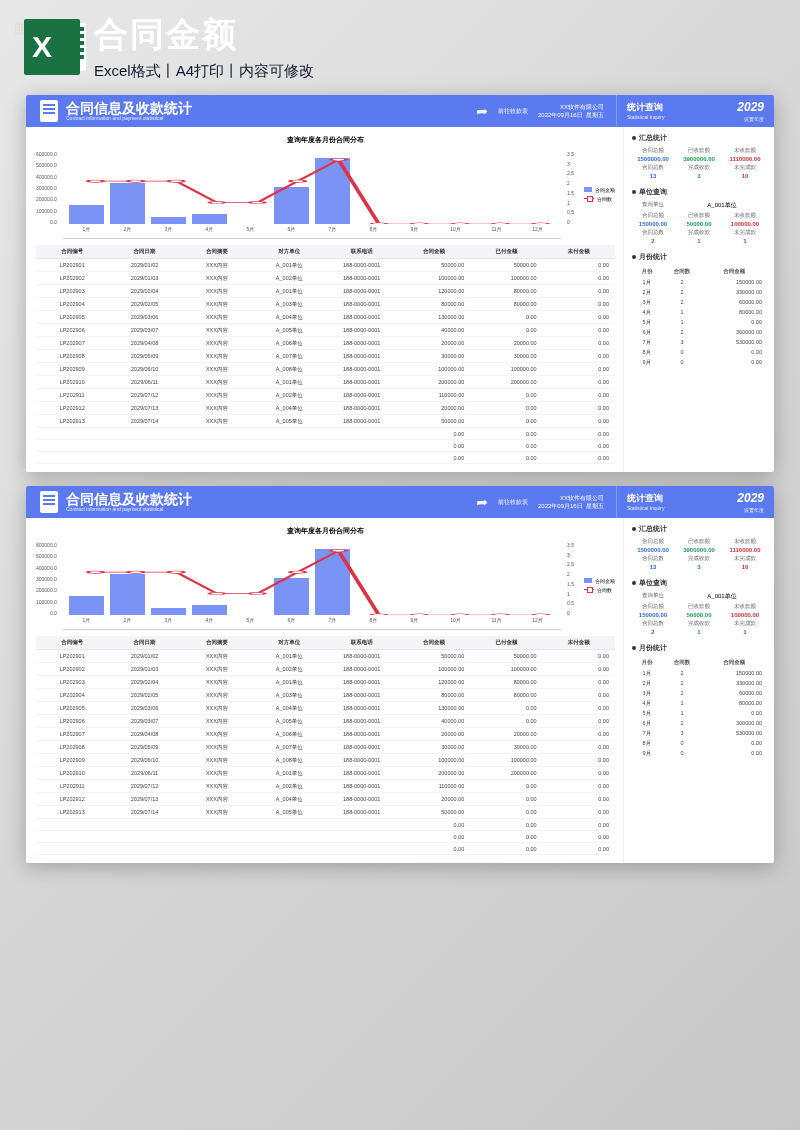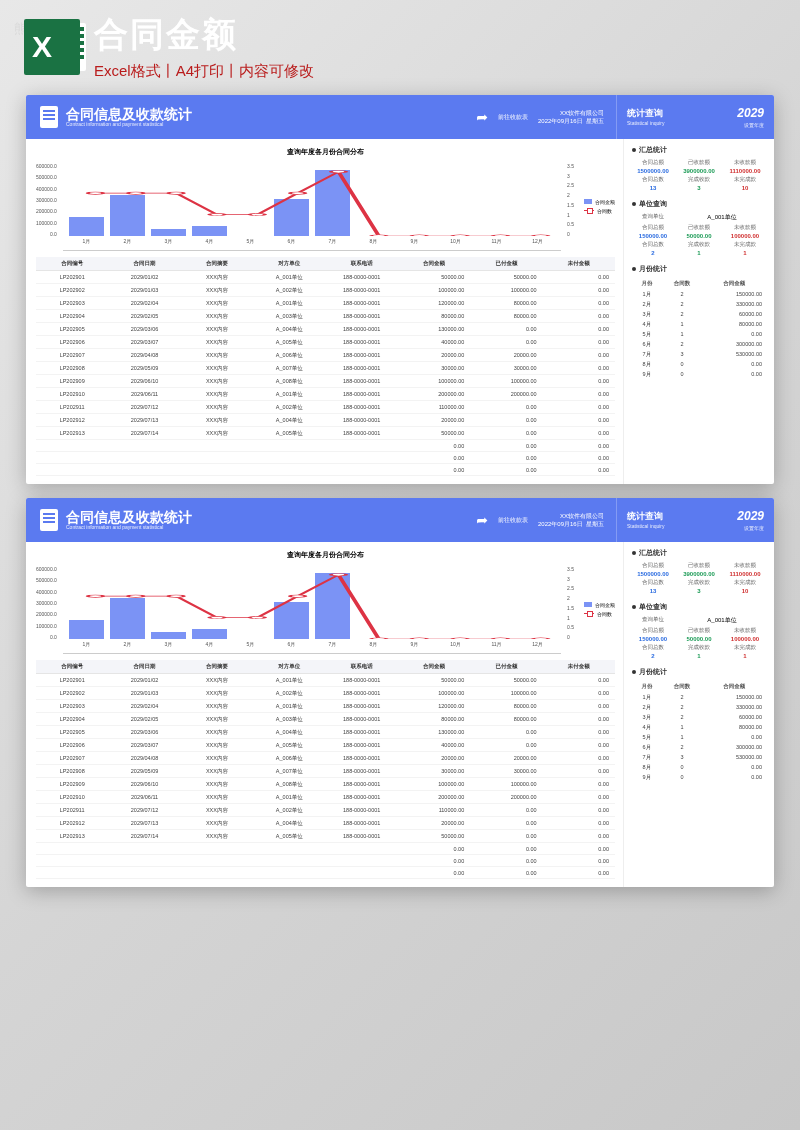--- a/index.html
+++ b/index.html
@@ -45,37 +45,37 @@
   .excel-icon .bars div { height: 4px; background: #1a7243; }
   .excel-icon .x {
     position: absolute; left: 8px; top: 50%; transform: translateY(-50%);
     color: #fff; font-size: 30px; font-weight: bold; font-family: Arial;
   }
   .banner-text { flex: 1; }
   .banner-title {
     color: #fff; font-size: 34px; font-weight: bold; letter-spacing: 2px;
   }
   .banner-sub {
-    color: #b91c1c; font-size: 15px; margin-top: 4px; font-weight: 500;
+    color: #0f172a; font-size: 15px; margin-top: 4px; font-weight: 500;
   }
   .pages {
     padding: 6px 26px 20px 26px;
     display: flex; flex-direction: column; gap: 14px;
   }
   .sheet {
     background: #fff;
     box-shadow: 0 4px 20px rgba(0,0,0,0.25);
     border-radius: 2px;
     overflow: hidden;
   }
   .sheet-header {
     display: flex;
     background: #5b7af0;
     color: #fff;
-    height: 44px;
+    height: 32px;
   }
   .sh-left {
     display: flex; align-items: center; gap: 8px;
     padding: 0 14px; flex: 0 0 auto;
   }
   .doc-icon {
     width: 18px; height: 22px; background: #fff; border-radius: 2px;
     position: relative;
   }
   .doc-icon::after {

